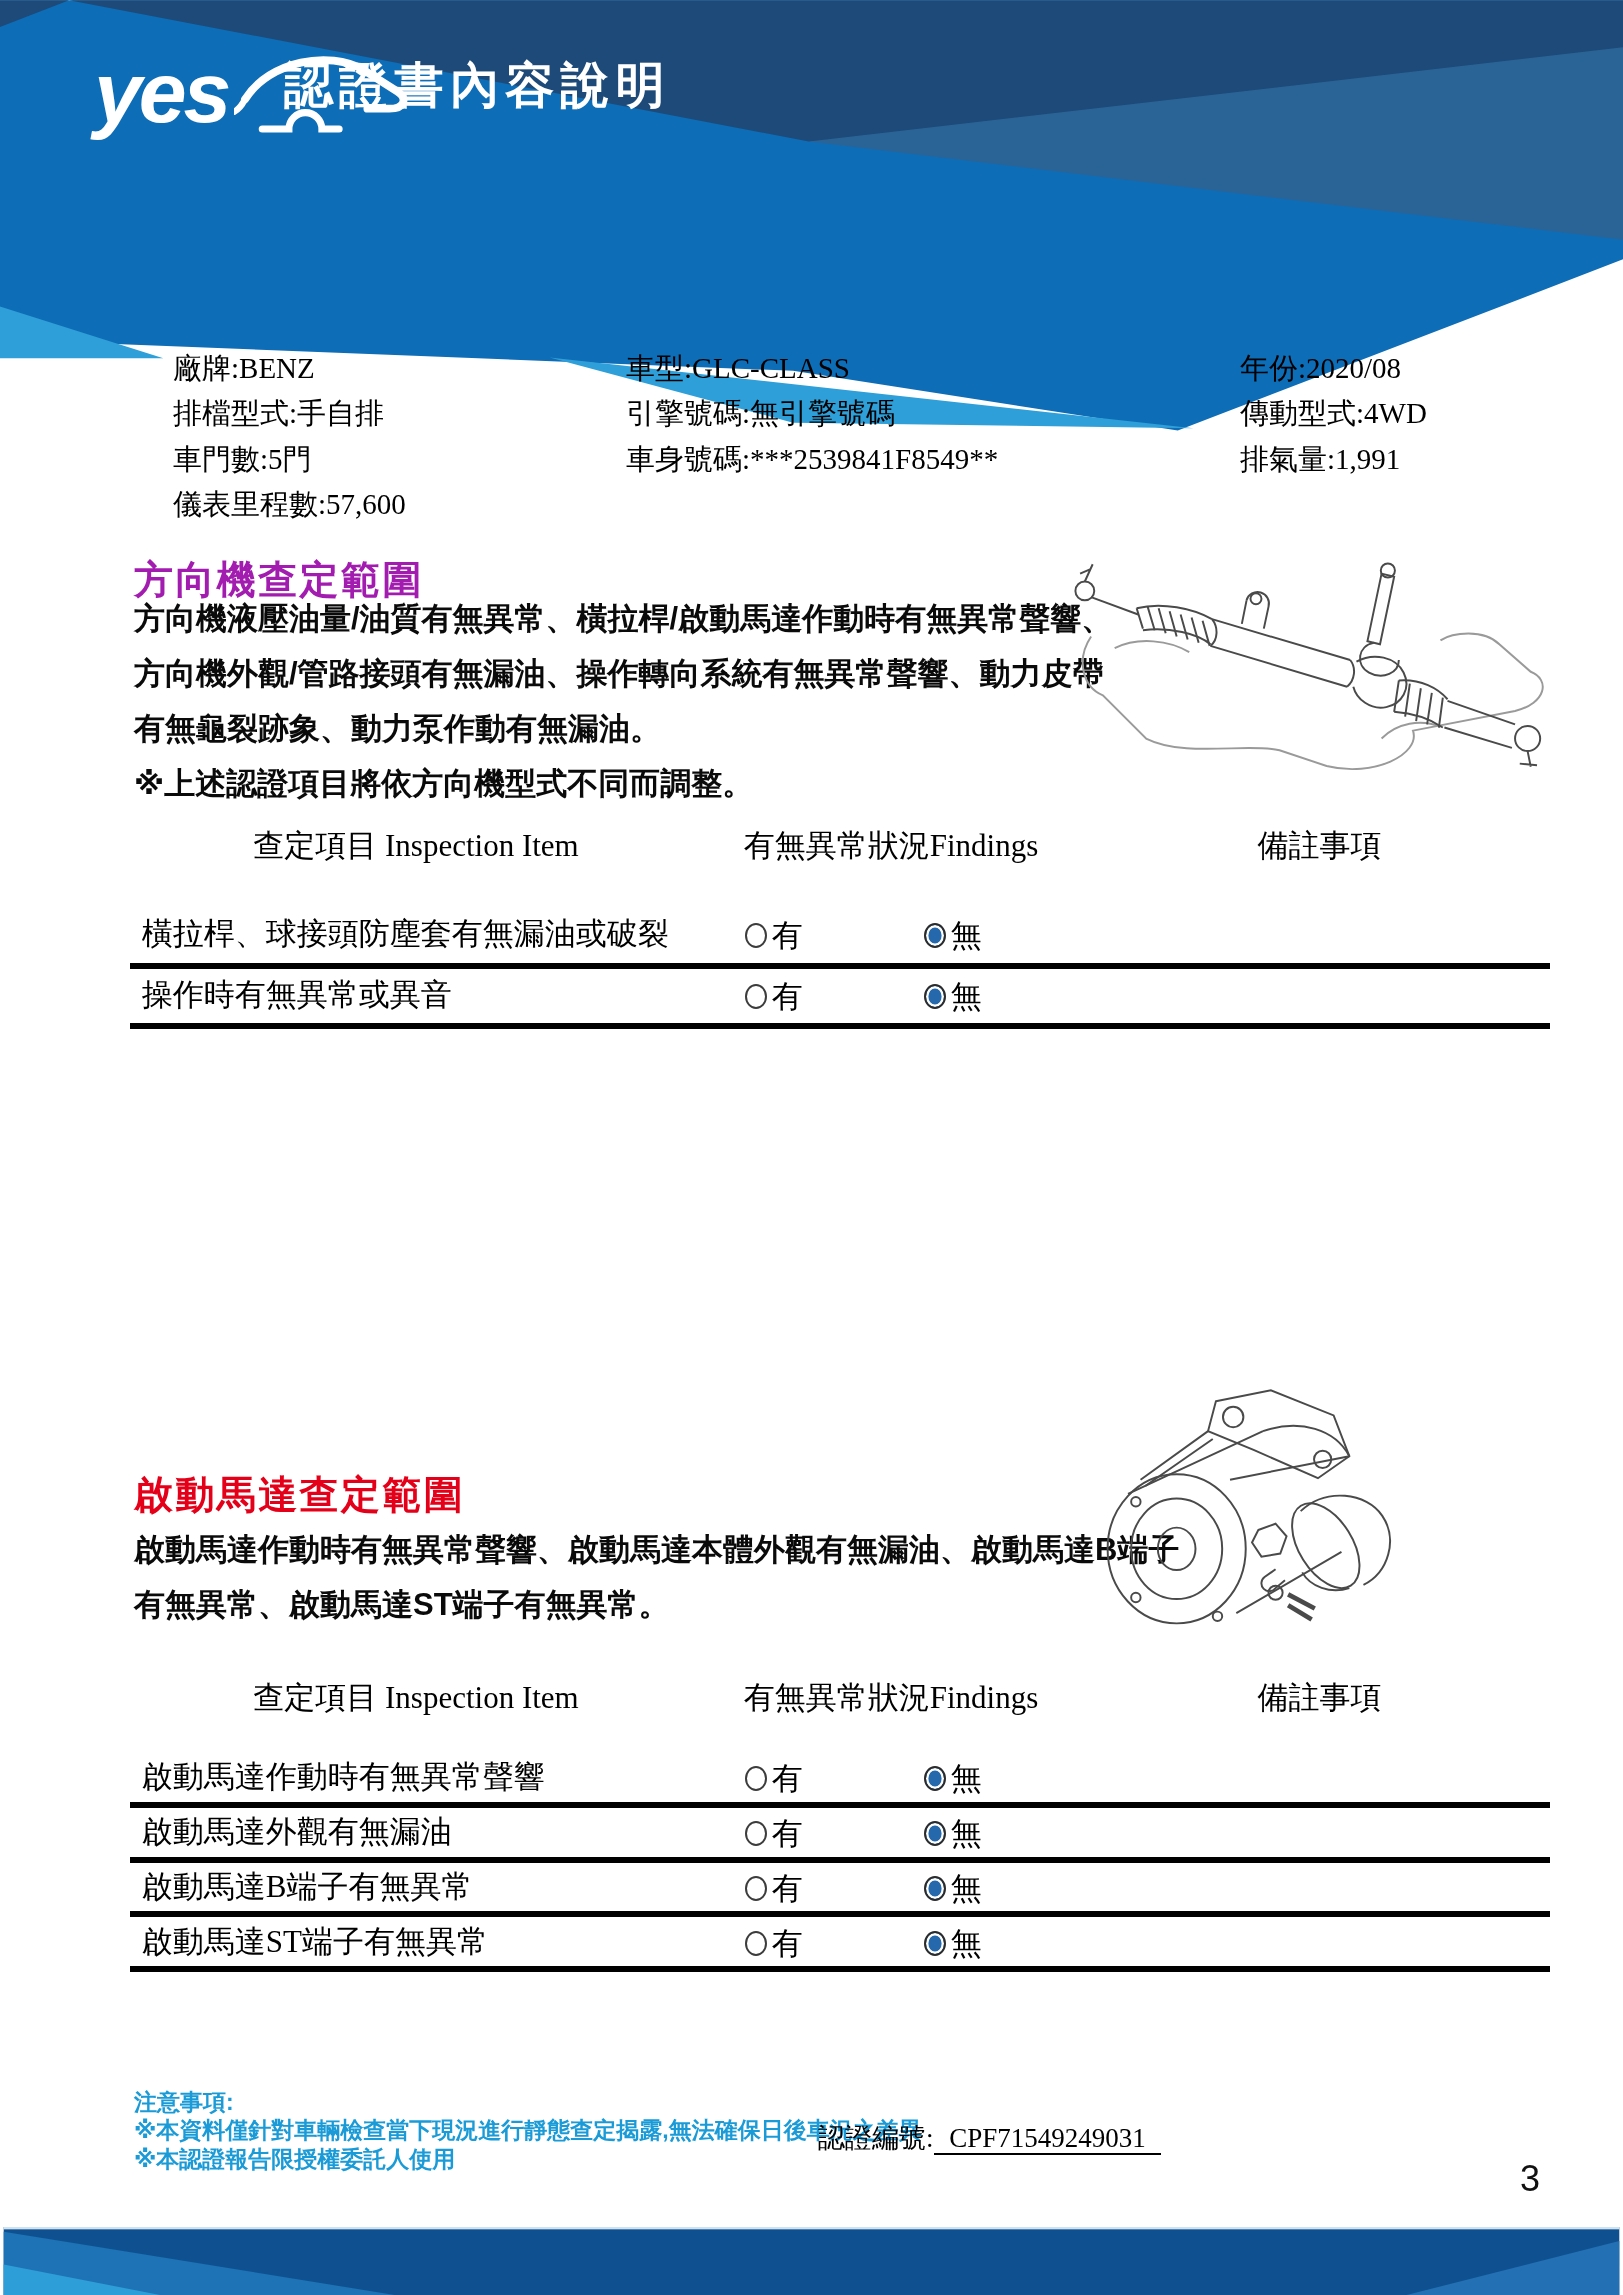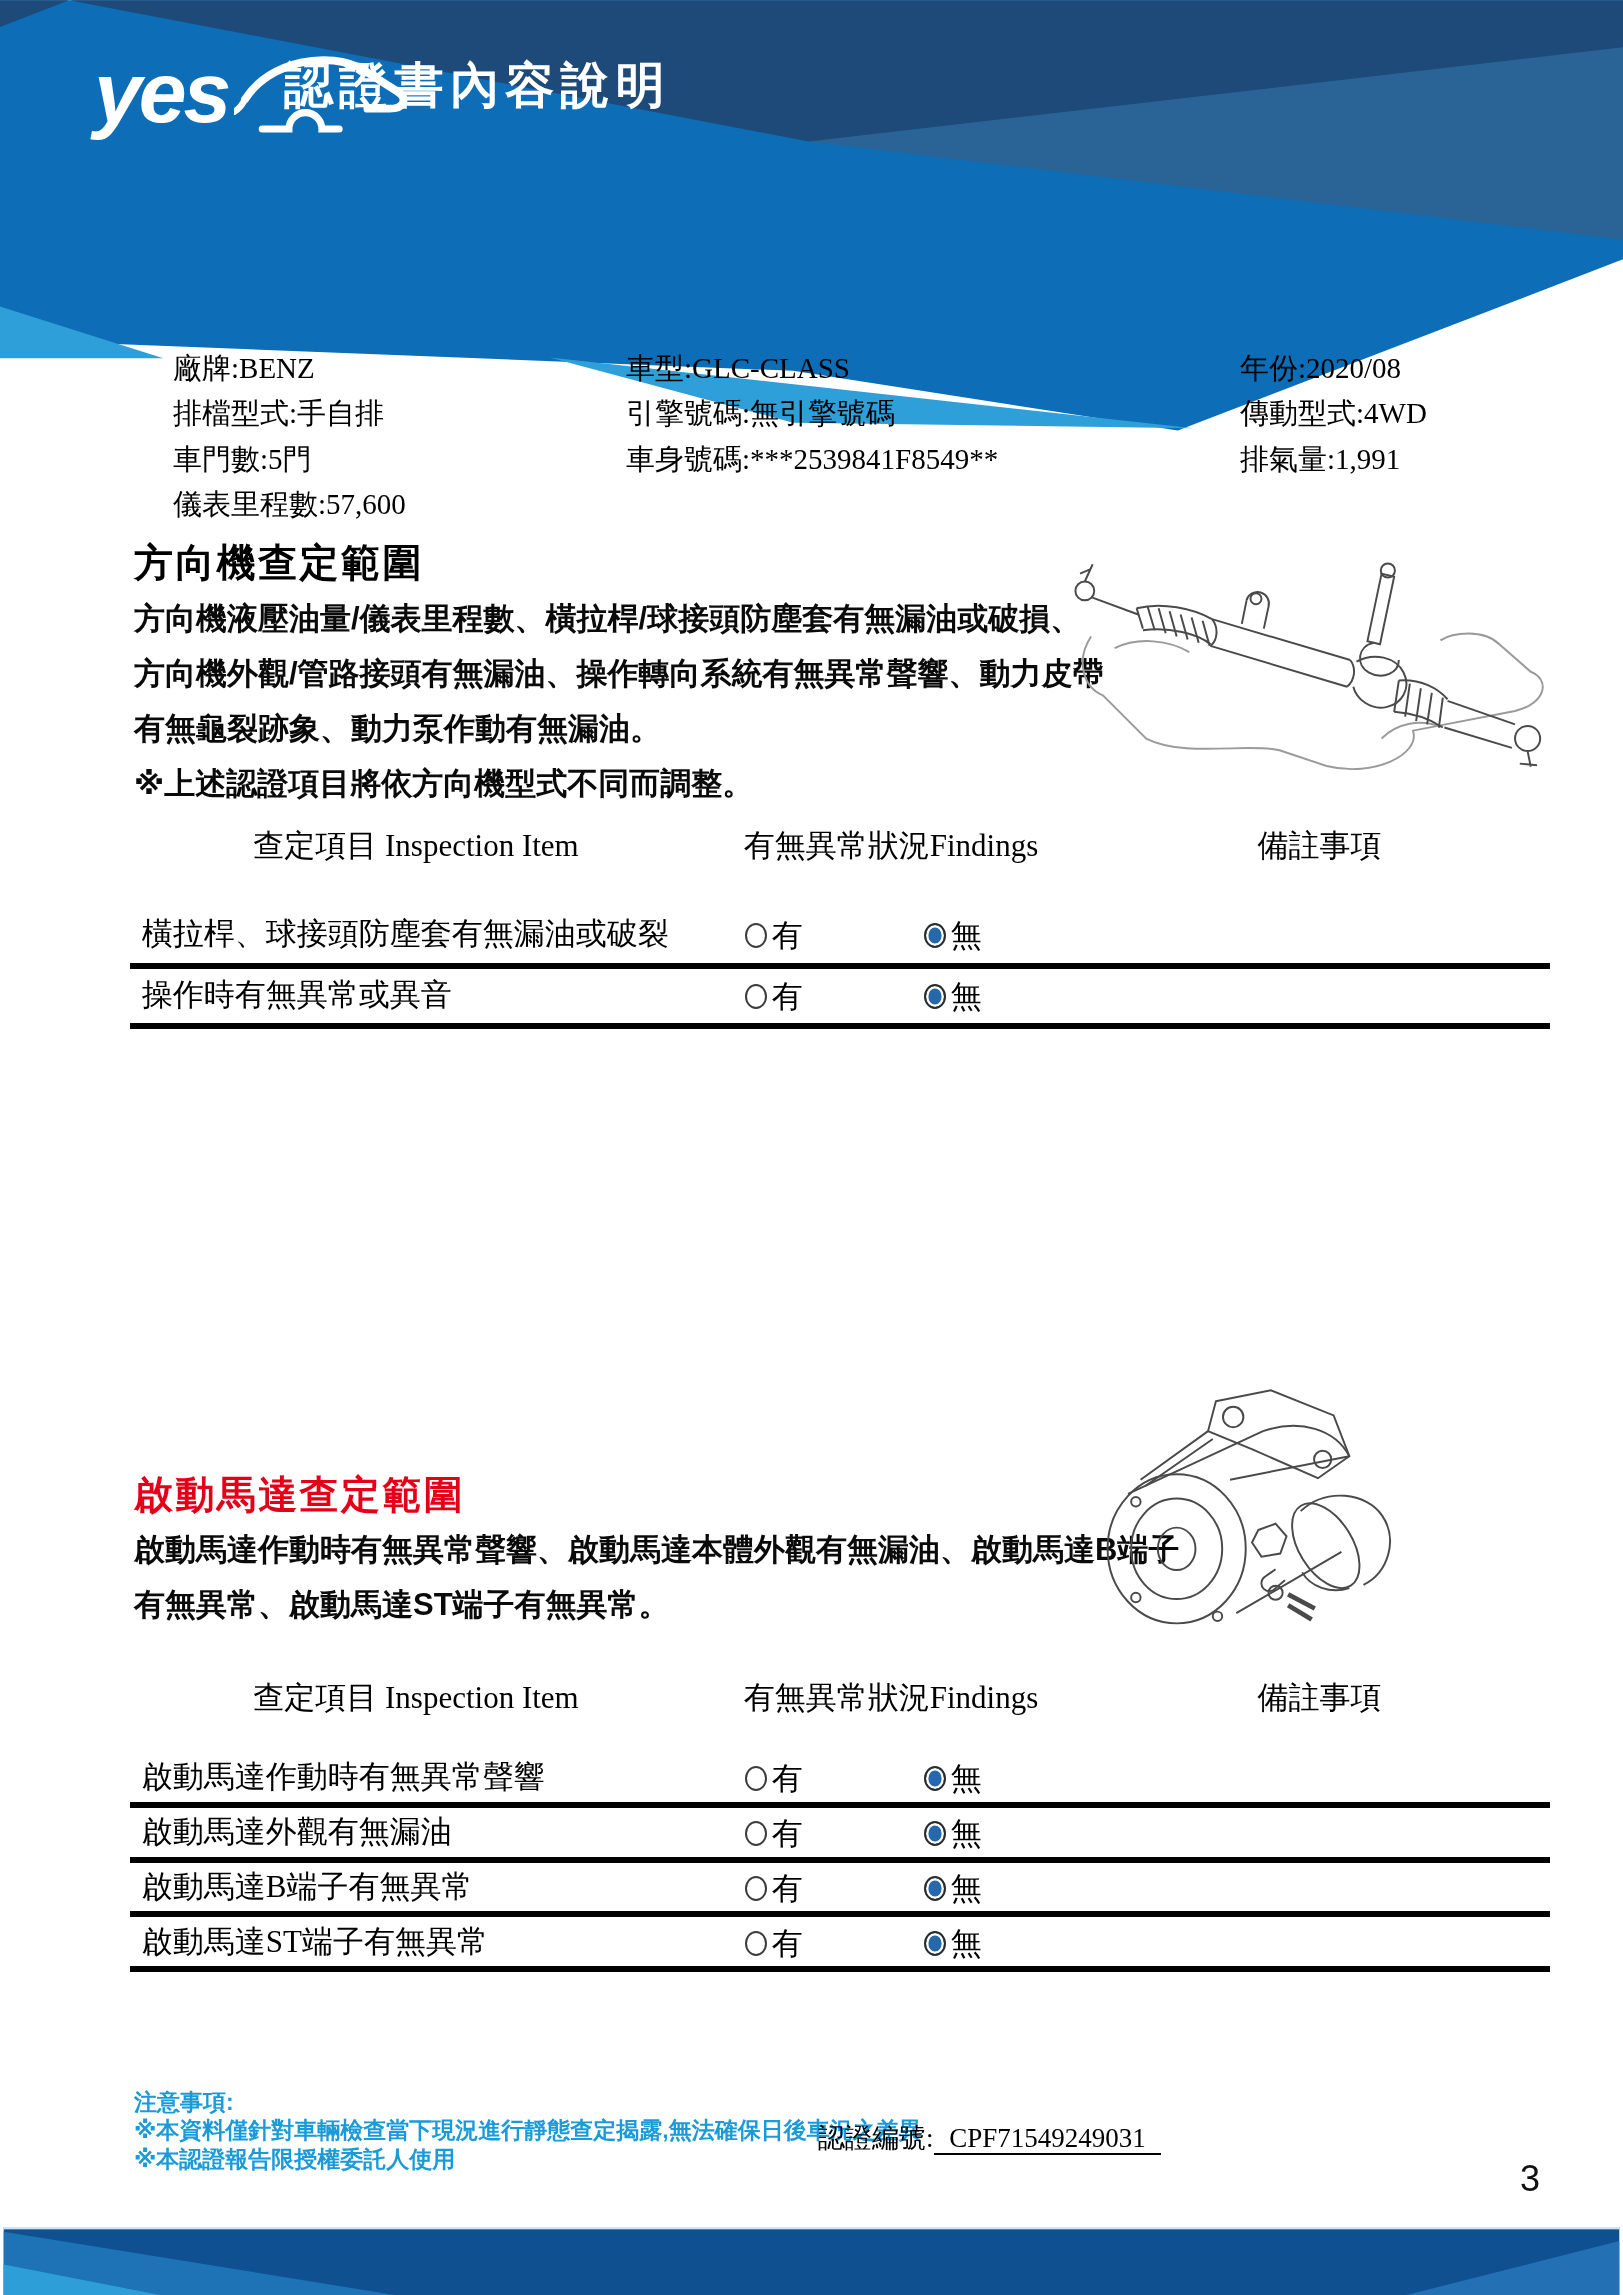--- a/index.html
+++ b/index.html
@@ -81,24 +81,24 @@
   <div class="info-line nowrap" style="left:145px;top:488px;">儀表里程數:57,600</div>
 
   <div class="info-line nowrap" style="left:598px;top:352px;">車型:GLC-CLASS</div>
   <div class="info-line nowrap" style="left:598px;top:397px;">引擎號碼:無引擎號碼</div>
   <div class="info-line nowrap" style="left:598px;top:443px;">車身號碼:***2539841F8549**</div>
 
   <div class="info-line nowrap" style="left:1212px;top:352px;">年份:2020/08</div>
   <div class="info-line nowrap" style="left:1212px;top:397px;">傳動型式:4WD</div>
   <div class="info-line nowrap" style="left:1212px;top:443px;">排氣量:1,991</div>
 
-  <div class="sec-title" style="left:134px;top:543px;color:#000000;">方向機查定範圍</div>
+  <div class="sec-title" style="left:134px;top:560px;color:#a21caf;">方向機查定範圍</div>
 
   <div class="sec-desc" style="left:134px;top:591px;">
-    <span>方向機液壓油量/儀表里程數、橫拉桿/球接頭防塵套有無漏油或破損、</span>
+    <span>方向機液壓油量/油質有無異常、橫拉桿/啟動馬達作動時有無異常聲響、</span>
     <span>方向機外觀/管路接頭有無漏油、操作轉向系統有無異常聲響、動力皮帶</span>
     <span>有無龜裂跡象、動力泵作動有無漏油。</span>
     <span>※上述認證項目將依方向機型式不同而調整。</span>
   </div>
 
   <svg class="illus" style="left:1044px;top:542px;" width="526" height="236" viewBox="0 0 670 300" fill="none" stroke="#4a4a4a" stroke-width="2.5">
 
     <path stroke="#9a9a9a" d="M60,120 C40,150 50,185 75,195 L130,250 C180,275 260,255 300,265 L360,285 C420,300 480,270 470,240 L600,215 C640,205 645,175 620,165 L580,130 C560,110 520,115 505,125"></path>
     <path stroke="#9a9a9a" d="M90,135 C120,120 160,125 185,140 M430,250 C450,230 480,225 505,235"></path>
 

